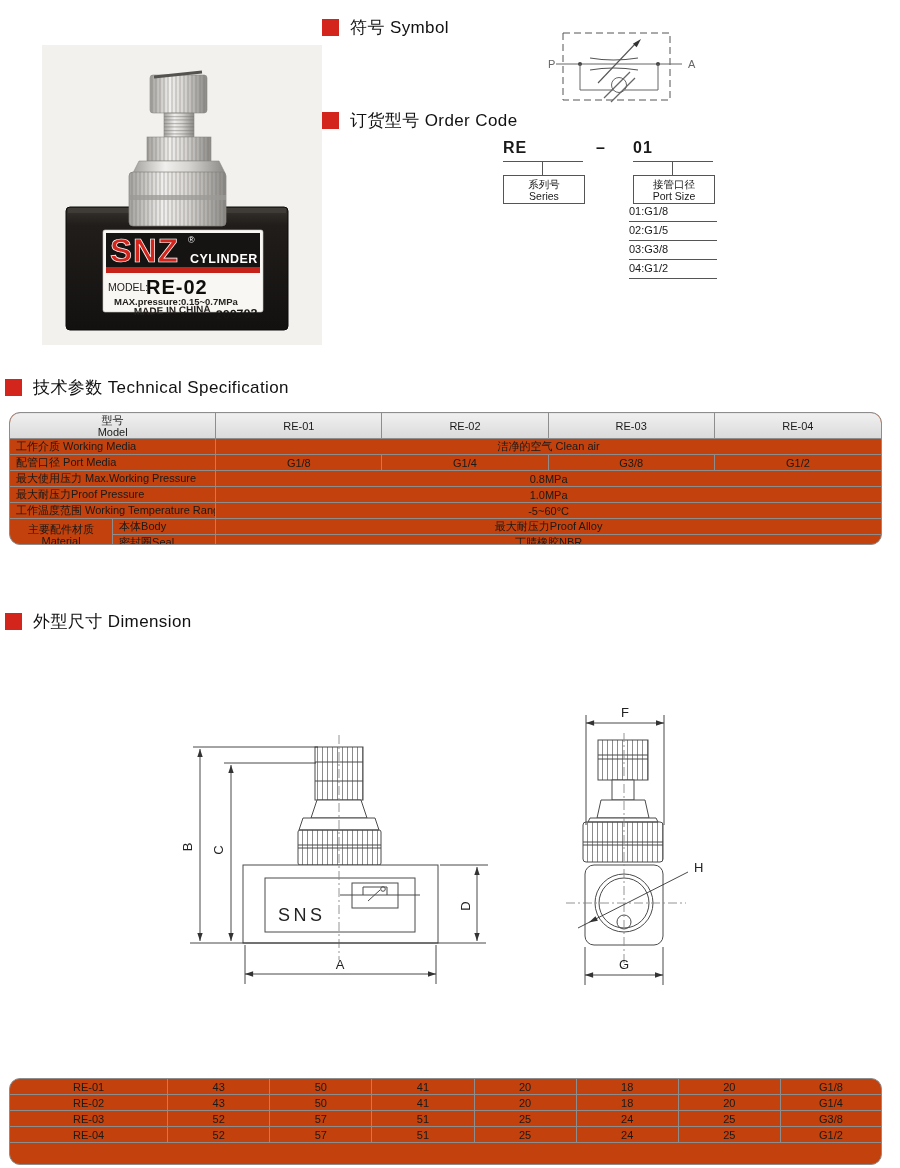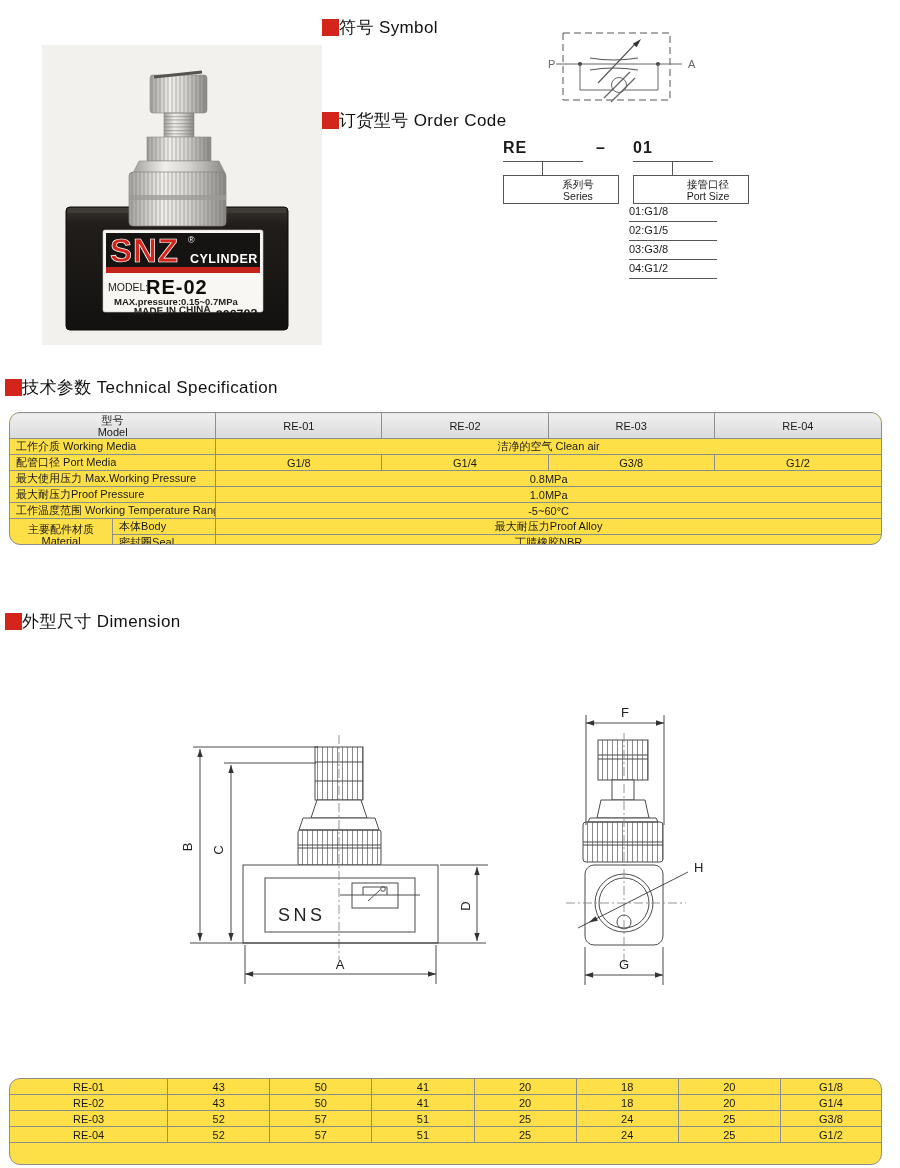--- a/index.html
+++ b/index.html
@@ -3,34 +3,34 @@
 <meta charset="utf-8">
 <style>
   html,body{margin:0;padding:0;}
   body{
     width:900px;height:1168px;position:relative;background:#ffffff;
     font-family:"Liberation Sans","DejaVu Sans",sans-serif;color:#1a1a1a;
     overflow:hidden;
   }
   .abs{position:absolute;}
   
-  .sec{position:absolute;display:flex;align-items:center;
+  .sec{position:absolute;display:flex;align-items:center;gap:11px;
        font-size:17px;letter-spacing:.4px;color:#111;}
   .sec .sq{width:17px;height:17px;background:#d4251c;flex:0 0 auto;}
   
   .ocv{position:absolute;width:80px;text-align:left;font-size:16px;font-weight:600;letter-spacing:1px;}
   .ocline{position:absolute;height:1px;background:#555;}
   .octick{position:absolute;width:1px;background:#555;}
   .ocbox{position:absolute;width:80px;height:27px;border:1px solid #555;
          display:flex;flex-direction:column;justify-content:center;align-items:center;
-         font-size:10.5px;line-height:12px;background:#fff;padding-left:34px;}
+         font-size:10.5px;line-height:12px;background:#fff;}
   .oclist{position:absolute;width:88px;}
   .oclist div{height:18px;line-height:17px;text-align:left;font-size:11px;border-bottom:1px solid #555;}
   
-  .tblwrap{position:absolute;border:1px solid #8d8d8d;border-radius:11px;overflow:hidden;background:#fde047;}
+  .tblwrap{position:absolute;border:1px solid #8d8d8d;border-radius:11px;overflow:hidden;background:#c2410c;}
   .tblwrap table{border-collapse:collapse;table-layout:fixed;width:calc(100% + 2px);margin:-1px;}
   .tblwrap td,.tblwrap th{border:1px solid #8d8d8d;font-size:11px;font-weight:normal;
         text-align:center;padding:0;color:#1a1a1a;overflow:hidden;white-space:nowrap;}
   .tblwrap .hdr th{background:linear-gradient(#f0f0f0,#dadada);}
   .tblwrap td.lbl{text-align:left;padding-left:6px;}
   .m2{line-height:12px;}
   
   svg text{font-family:"Liberation Sans","DejaVu Sans",sans-serif;}
 </style>
 </head>

